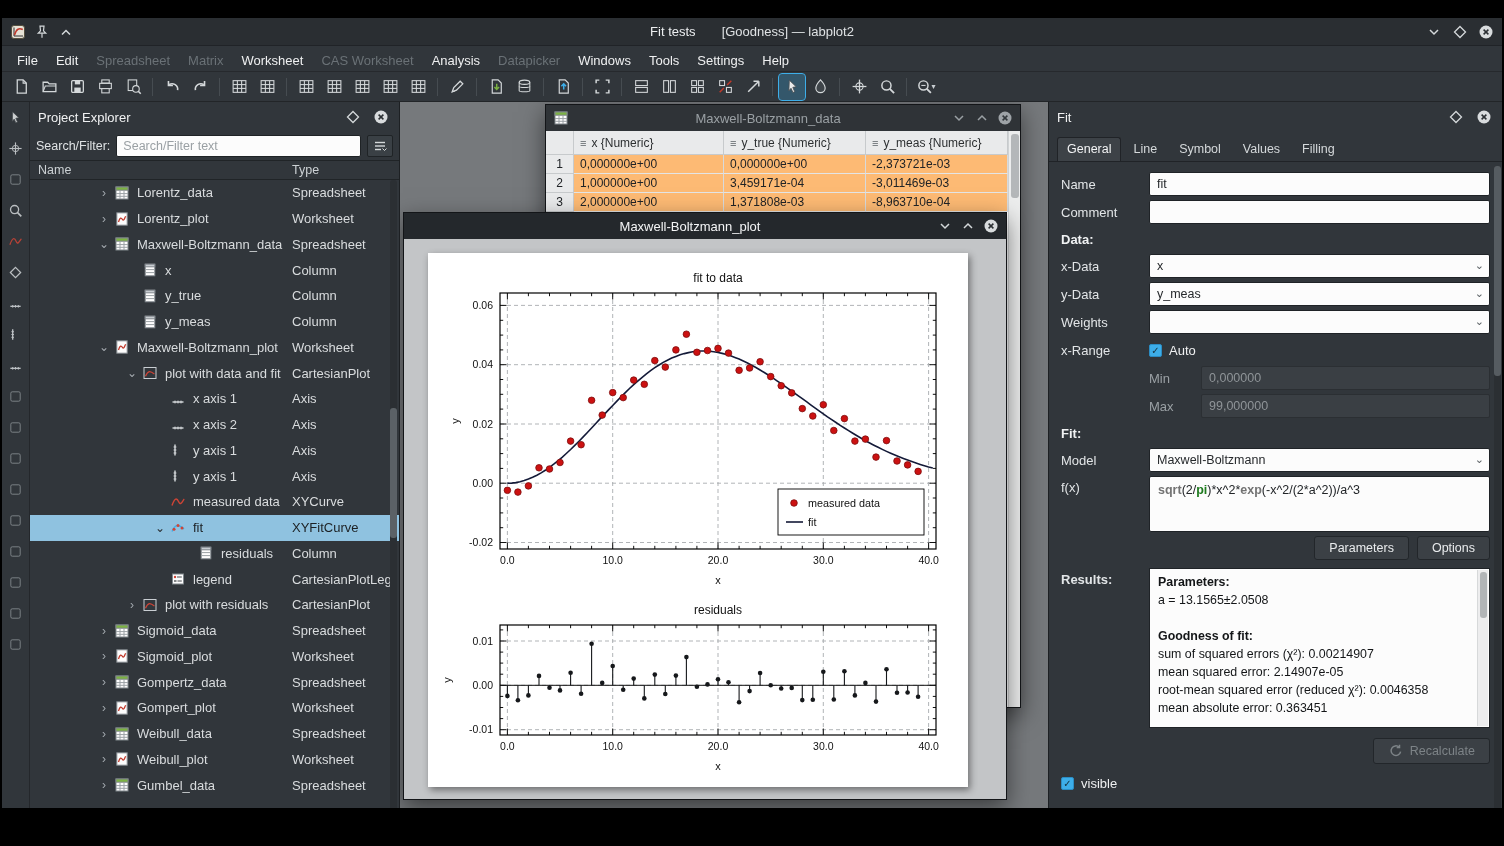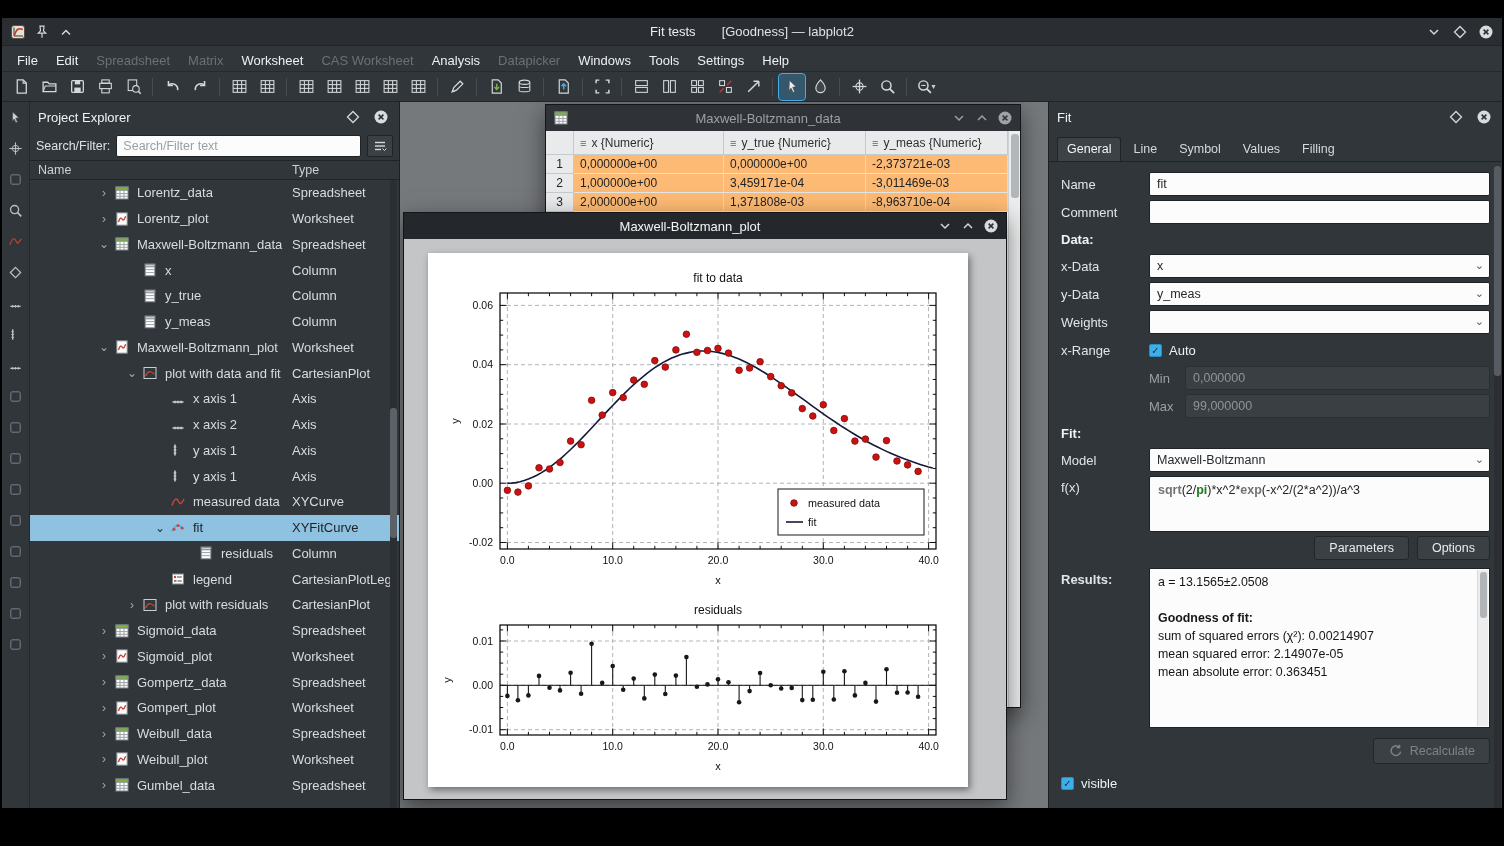--- a/index.html
+++ b/index.html
@@ -84,21 +84,21 @@
   .tab.active{background:#3d4247;border-color:#202327;color:#f3f4f5}
   .form{padding:10px 12px 0 12px}
   .frow{display:grid;grid-template-columns:88px 1fr;align-items:center;margin-bottom:4px;min-height:24px}
   .flabel{color:#e2e5e7;font-size:13px}
   .flabel.top{align-self:start;padding-top:4px}
   .field{height:24px;background:#fcfcfc;border:1px solid #1f2327;border-radius:2px;color:#26292c;padding:0 20px 0 7px;display:flex;align-items:center;font-size:12.5px;position:relative}
   .field .chev{position:absolute;right:5px;top:4px;color:#5a6064;font-size:11px}
   .field.disabled{background:#3a3f44;color:#8f9498;border-color:#2b2f33;padding-right:7px}
   .section{font-weight:bold;margin:8px 0 7px;color:#f0f2f3}
   .auto-row{display:flex;align-items:center;gap:7px}
-  .minmax{display:flex;align-items:center;gap:8px}
+  .minmax{display:flex;align-items:center;gap:24px}
   .minmax .mlabel{color:#9aa0a4;width:28px}
   .minmax .field{flex:1}
   .checkbox{width:13px;height:13px;background:#3daee9;border:1px solid #2b8dc4;border-radius:2px;display:inline-flex;align-items:center;justify-content:center;color:#16323f;font-size:10px;font-weight:bold;flex:none}
   .formula-box{height:56px;background:#fcfcfc;border:1px solid #1f2327;border-radius:2px;padding:5px 8px;font-size:12.5px;color:#222528;line-height:1.3}
   .func{color:#737373;font-weight:bold}
   .const{color:#1e7a1e;font-weight:bold}
   .btnrow{display:flex;justify-content:flex-end;gap:8px;margin:2px 0 8px}
   .btn{background:#3b4045;border:1px solid #22262a;border-radius:3px;color:#e9ebed;padding:4px 14px;font-size:12.5px;display:inline-flex;align-items:center;gap:6px}
   .btn.disabled{color:#7d8387}
   .results-box{background:#fcfcfc;border:1px solid #1f2327;height:160px;color:#131517;font-size:12.4px;line-height:1.45;padding:5px 18px 5px 8px;position:relative;overflow:hidden}
@@ -1409,25 +1409,27 @@
           <span class="flabel top">f(x)</span>
           <div class="formula-box" id="formulaBox"><span class="func">sqrt</span><span class="">(2/</span><span class="const">pi</span><span class="">)*x^2*</span><span class="func">exp</span><span class="">(-x^2/(2*a^2))/a^3</span></div>
         </div>
         <div class="btnrow">
           <button class="btn">Parameters</button>
           <button class="btn">Options</button>
         </div>
         <div class="frow" style="align-items:start">
           <span class="flabel top" style="font-weight:bold">Results:</span>
           <div class="results-box" id="resultsBox">
+              <div class="res-bold">Parameters:</div>
               <div>a = 13.1565±2.0508</div>
               <div>&nbsp;</div>
               <div class="res-bold">Goodness of fit:</div>
               <div>sum of squared errors (χ²): 0.00214907</div>
               <div>mean squared error: 2.14907e-05</div>
+              <div>root-mean squared error (reduced χ²): 0.0046358</div>
               <div>mean absolute error: 0.363451</div>
               <div class="rb-scroll">
                 <div class="rb-thumb"></div>
               </div>
             </div>
         </div>
         <div class="recalc-row">
           <button class="btn disabled">
             <span class="icon">
                 <svg viewBox="0 0 16 16" width="16" height="16">

